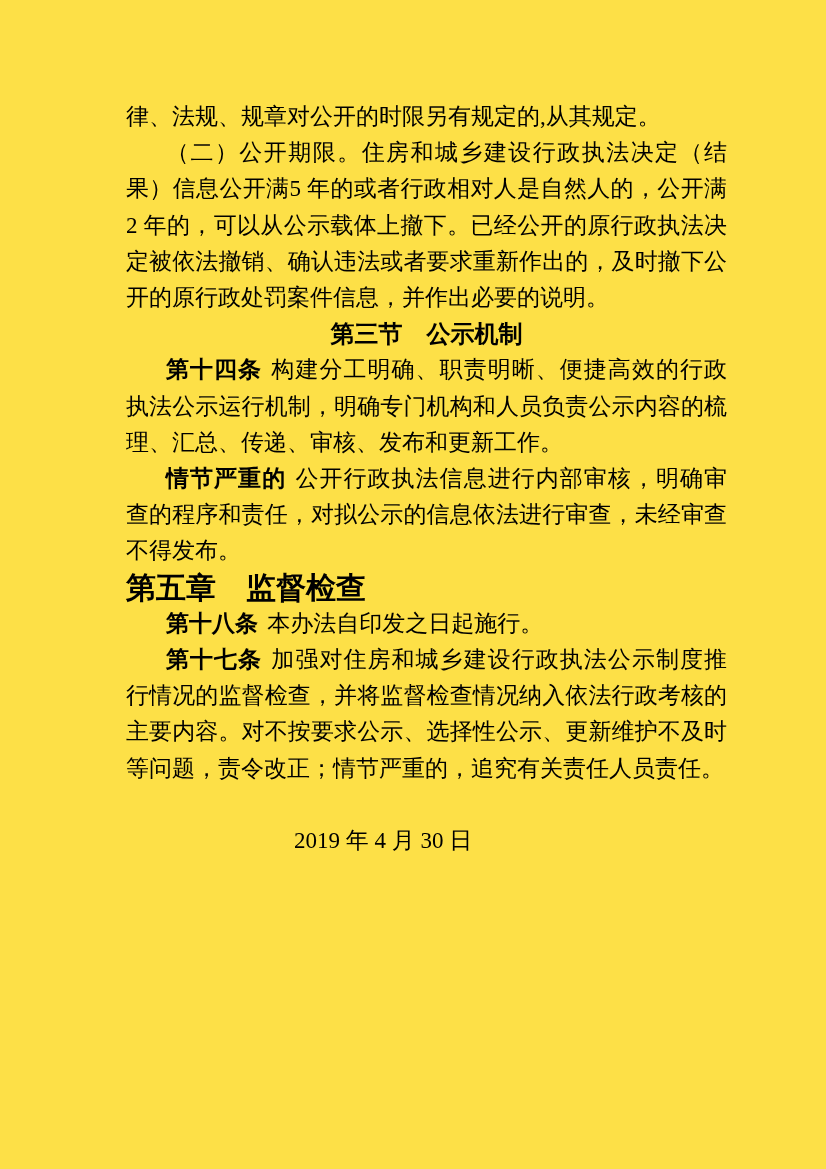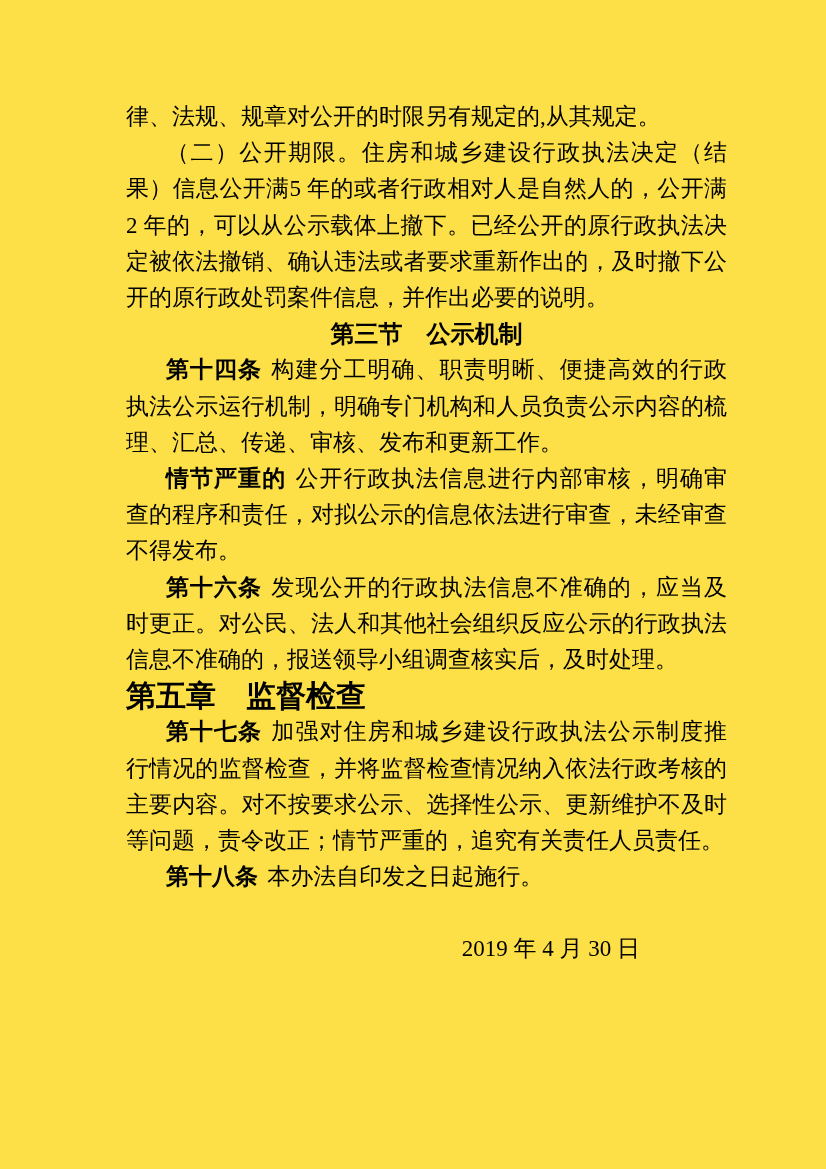--- a/index.html
+++ b/index.html
@@ -51,21 +51,21 @@
     margin: 0;
     text-align: left;
     text-indent: 0;
     font-weight: bold;
     font-size: 30px;
     line-height: 36.2px;
     font-family: "Liberation Sans", "DejaVu Sans", sans-serif;
   }
   .date-line {
     margin: 36px 0 0 0;
-    text-align: right;
+    text-align: center;
     padding-right: 87px;
     text-indent: 0;
   }
 </style>
 </head>
 <body>
 
 <div class="page">
   <div class="text-block">
 
@@ -83,34 +83,31 @@
 
     <p class="para">
       <span class="article-lead">第十四条</span><span>构建分工明确、职责明晰、便捷高效的行政执法公示运行机制，明确专门机构和人员负责公示内容的梳理、汇总、传递、审核、发布和更新工作。</span>
     </p>
 
 
     <p class="para">
       <span class="article-lead">情节严重的</span><span>公开行政执法信息进行内部审核，明确审查的程序和责任，对拟公示的信息依法进行审查，未经审查不得发布。</span>
     </p>
 
-    <p class="para">
-      <span class="article-lead">第十六条</span><span>发现公开的行政执法信息不准确的，应当及时更正。对公民、法人和其他社会组织反应公示的行政执法信息不准确的，报送领导小组调查核实后，及时处理。</span>
-    </p>
 
     <h2 class="heading-chapter">
       <span>第五章　监督检查</span>
     </h2>
 
     <p class="para">
-      <span class="article-lead">第十七条</span><span>加强对住房和城乡建设行政执法公示制度推行情况的监督检查，并将监督检查情况纳入依法行政考核的主要内容。对不按要求公示、选择性公示、更新维护不及时等问题，责令改正；情节严重的，追究有关责任人员责任。</span>
+      <span class="article-lead">第十八条</span><span>本办法自印发之日起施行。</span>
     </p>
 
     <p class="para">
-      <span class="article-lead">第十八条</span><span>本办法自印发之日起施行。</span>
+      <span class="article-lead">第十七条</span><span>加强对住房和城乡建设行政执法公示制度推行情况的监督检查，并将监督检查情况纳入依法行政考核的主要内容。对不按要求公示、选择性公示、更新维护不及时等问题，责令改正；情节严重的，追究有关责任人员责任。</span>
     </p>
 
     <p class="para date-line">
       <span>2019 年 4 月 30 日</span>
     </p>
 
   </div>
 </div>
 
 </body></html>

